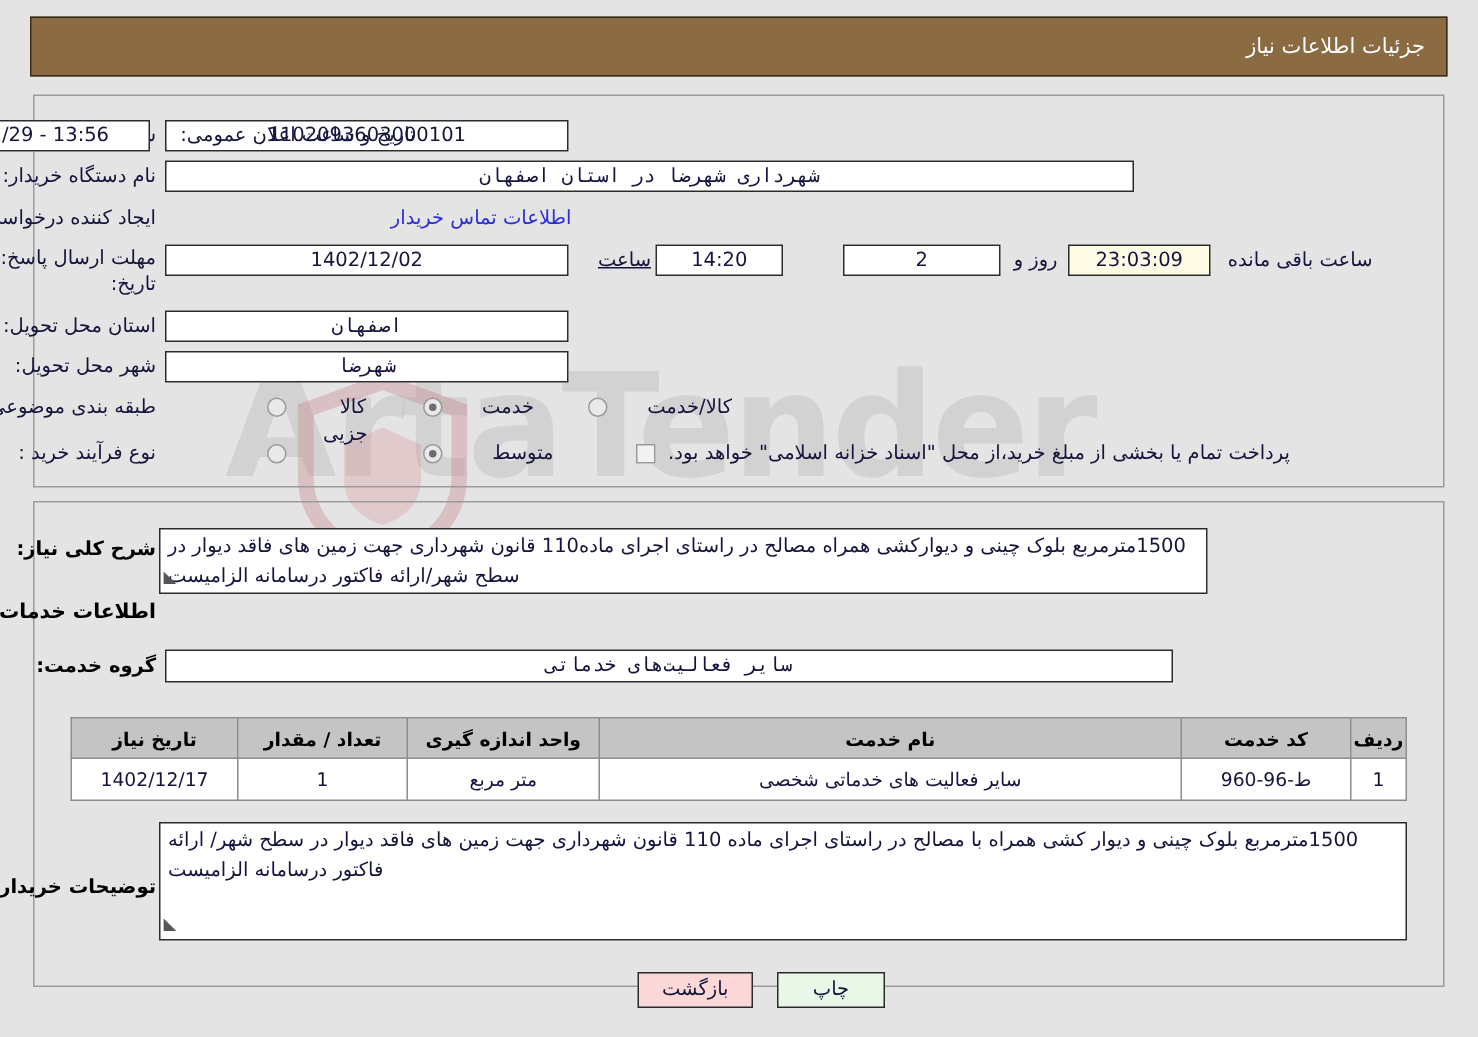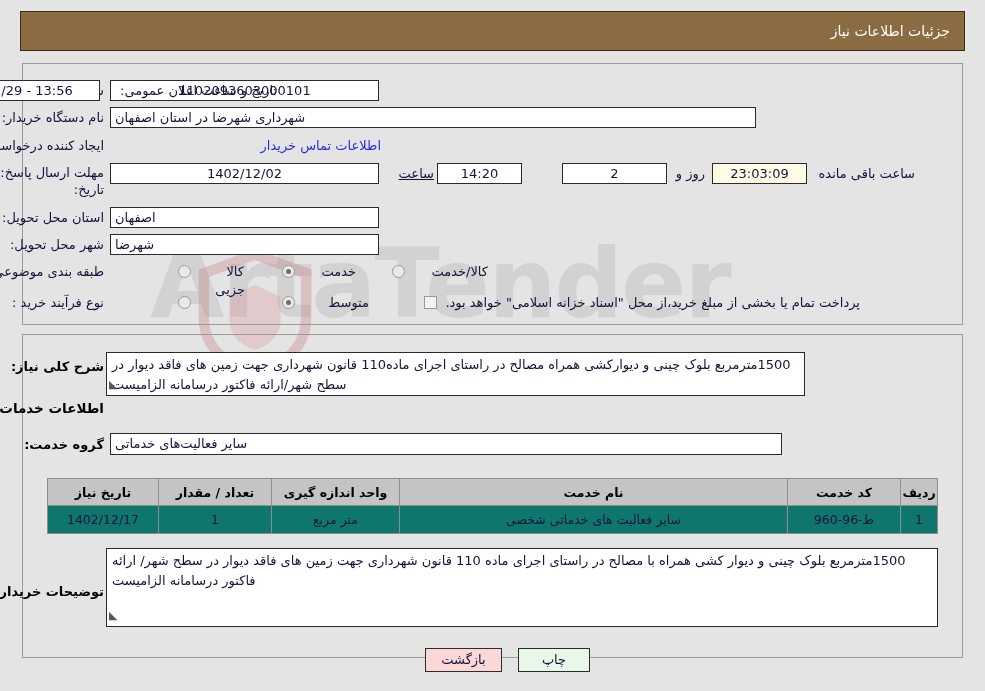--- a/index.html
+++ b/index.html
@@ -93,21 +93,21 @@
     border: 1px solid #2b2b2b;
     font-size: 13px;
     color: #14143c;
     line-height: 19px;
     padding: 0 4px;
     z-index: 4;
     white-space: nowrap;
     overflow: hidden;
   }
   .fld.center { text-align: center; }
-  .fld.right  { text-align: left; }
+  .fld.right  { text-align: center; font-family: Liberation Mono, monospace; }
   .fld.cream  { background: #fdfbe6; }
 
   
   .radio {
     position: absolute;
     width: 13px;
     height: 13px;
     border-radius: 50%;
     border: 1px solid #9a9a9a;
     background: #e9e9e9;
@@ -167,21 +167,21 @@
   }
   .tbl th {
     background: #c4c4c4;
     border: 1px solid #8d8d8d;
     font-weight: bold;
     height: 24px;
     color: #000;
     font-size: 12.5px;
   }
   .tbl td {
-    background: #0f766e;
+    background: #ffffff;
     border: 1px solid #8d8d8d;
     height: 25px;
     text-align: center;
     font-size: 12.5px;
   }
 
   
   .btn {
     position: absolute;
     box-sizing: border-box;

